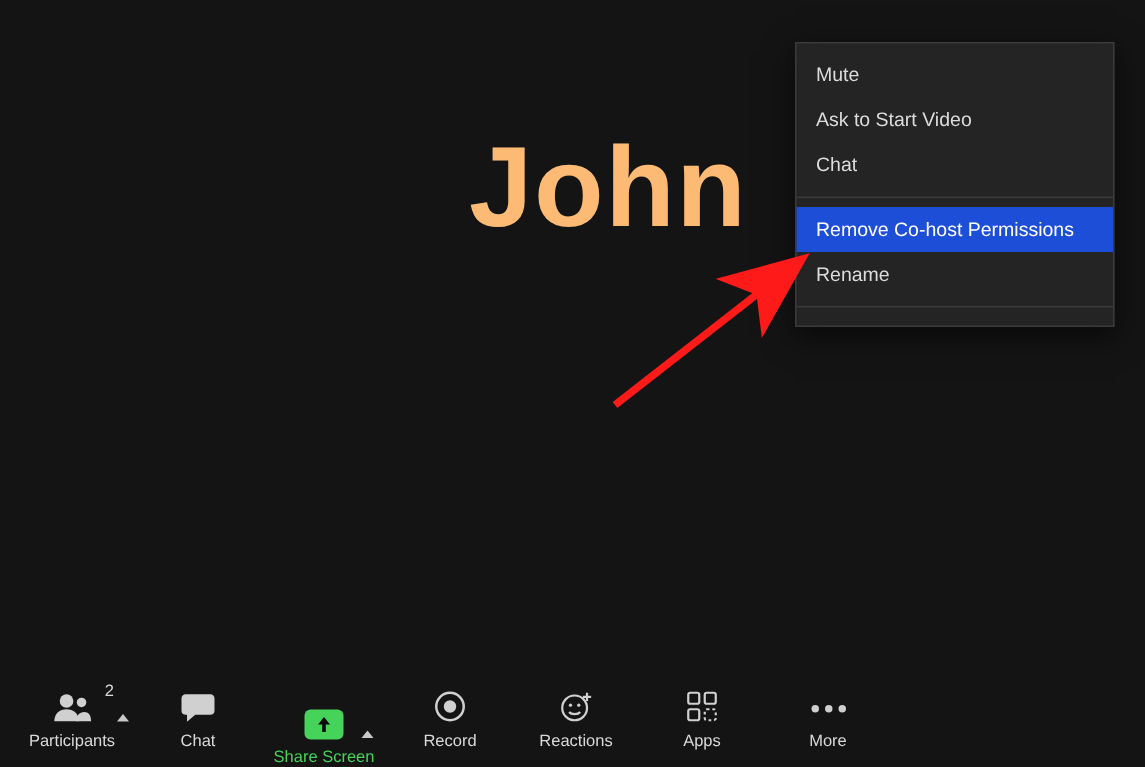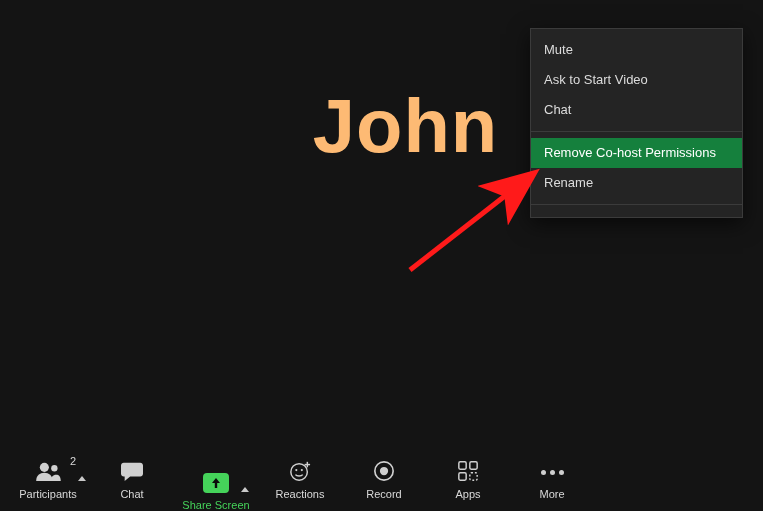--- a/index.html
+++ b/index.html
@@ -5,21 +5,21 @@
   html,body{margin:0;padding:0;width:763px;height:511px;background:#141414;font-family:"Segoe UI",Arial,sans-serif;color:#e8e8e8;overflow:hidden;}
   *{box-sizing:border-box;}
 
   .stage{position:relative;width:100%;height:100%;}
 
   .participant-name{position:absolute;left:50%;top:125px;transform:translate(-50%,-50%);font-size:76px;font-weight:800;color:#fdba74;letter-spacing:1px;margin-left:24px;}
 
   
   .ctx-menu{position:absolute;top:28px;left:530px;width:213px;background:#242424;border:1px solid #3b3b3b;box-shadow:0 6px 20px rgba(0,0,0,.6);padding:6px 0;font-size:13px;}
   .ctx-item{padding:6px 13px;line-height:18px;color:#dcdcdc;cursor:default;}
-  .ctx-item.highlight{background:#15803d;color:#fff;}
+  .ctx-item.highlight{background:#1d4ed8;color:#fff;}
   .ctx-sep{height:1px;background:#3b3b3b;margin:6px 0;}
 
   
   .arrow{position:absolute;pointer-events:none;}
 
   
   .toolbar{position:absolute;left:0;right:0;bottom:0;height:64px;display:flex;align-items:center;background:#141414;padding:0 6px;}
   .tb-btn{display:flex;flex-direction:column;align-items:center;justify-content:center;width:84px;height:64px;font-size:11px;color:#d9d9d9;position:relative;cursor:default;}
   .tb-btn .icon-wrap{height:28px;display:flex;align-items:center;justify-content:center;margin-bottom:2px;position:relative;}
   .tb-btn.green{color:#45d35a;justify-content:flex-end;}
@@ -95,43 +95,43 @@
           </svg>
         </span>
         <span class="chev" style="right:-20px;border-bottom-color:#c9c9c9"></span>
       </div>
       <span class="tb-label">Share Screen</span>
     </div>
 
     <div class="tb-btn">
       <div class="icon-wrap">
         <span>
+          <svg width="22" height="22" viewBox="0 0 24 24" fill="none" stroke="#d0d0d0" stroke-width="1.8">
+            <circle cx="12" cy="12" r="10"></circle>
+            <circle cx="12" cy="12" r="4.5" fill="#d0d0d0" stroke="none"></circle>
+          </svg>
+        </span>
+      </div>
+      <span class="tb-label">Record</span>
+    </div>
+
+    <div class="tb-btn">
+      <div class="icon-wrap">
+        <span>
           <svg width="24" height="22" viewBox="0 0 26 24" fill="none" stroke="#d0d0d0" stroke-width="1.6">
             <circle cx="12" cy="13" r="9"></circle>
             <circle cx="9" cy="11" r="1.2" fill="#d0d0d0" stroke="none"></circle>
             <circle cx="15" cy="11" r="1.2" fill="#d0d0d0" stroke="none"></circle>
             <path d="M8 16 C9.5 18 14.5 18 16 16"></path>
             <line x1="21" y1="2" x2="21" y2="8"></line>
             <line x1="18" y1="5" x2="24" y2="5"></line>
           </svg>
         </span>
       </div>
       <span class="tb-label">Reactions</span>
-    </div>
-
-    <div class="tb-btn">
-      <div class="icon-wrap">
-        <span>
-          <svg width="22" height="22" viewBox="0 0 24 24" fill="none" stroke="#d0d0d0" stroke-width="1.8">
-            <circle cx="12" cy="12" r="10"></circle>
-            <circle cx="12" cy="12" r="4.5" fill="#d0d0d0" stroke="none"></circle>
-          </svg>
-        </span>
-      </div>
-      <span class="tb-label">Record</span>
     </div>
 
     <div class="tb-btn">
       <div class="icon-wrap">
         <span>
           <svg width="22" height="22" viewBox="0 0 24 24" fill="none" stroke="#d0d0d0" stroke-width="1.6">
             <rect x="2" y="2" width="8" height="8" rx="1.5"></rect>
             <rect x="14" y="2" width="8" height="8" rx="1.5"></rect>
             <rect x="2" y="14" width="8" height="8" rx="1.5"></rect>
             <rect x="14" y="14" width="8" height="8" rx="1.5" stroke-dasharray="2 2"></rect>

